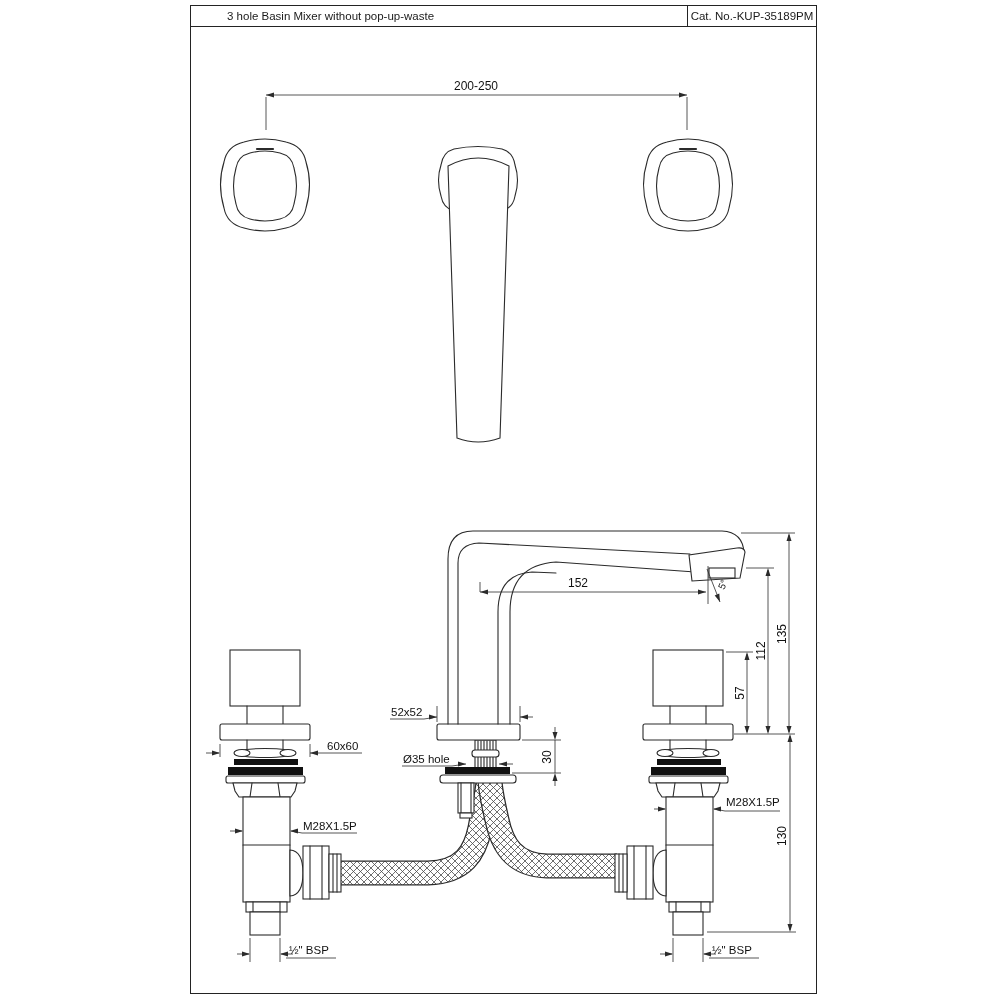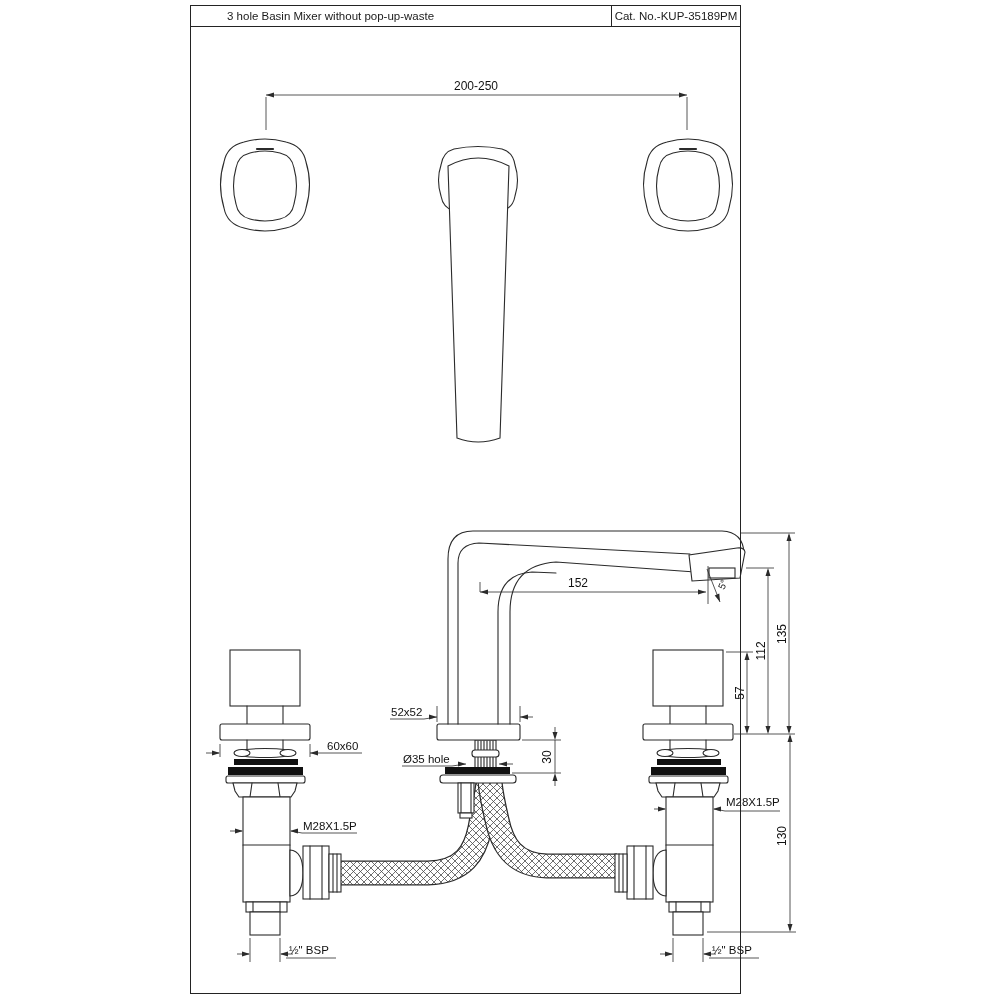--- a/index.html
+++ b/index.html
@@ -1,18 +1,18 @@
 <!DOCTYPE html>
 <html><head>
 <meta charset="utf-8">
 <style>
   html,body{margin:0;padding:0;background:#fff;}
   .page{position:relative;width:1000px;height:1000px;background:#fff;overflow:hidden;
         font-family:"Liberation Sans",sans-serif;color:#1a1a1a;}
-  .frame{position:absolute;left:190px;top:5px;width:551px;height:989px;
+  .frame{position:absolute;left:190px;top:5px;width:627px;height:989px;
          border:1.2px solid #232323;box-sizing:border-box;background:transparent;}
   .titlebar{display:flex;height:20px;border-bottom:1.2px solid #232323;}
   .title-left{flex:1;padding-left:36px;font-size:11.5px;line-height:20px;white-space:nowrap;}
   .title-right{width:128px;border-left:1.2px solid #232323;text-align:center;
                font-size:11.5px;line-height:20px;white-space:nowrap;}
   svg{position:absolute;left:0;top:0;}
   svg .ln{stroke:#2b2b2b;stroke-width:1.1;fill:none;stroke-linecap:round;}
   svg .lnf{stroke:#2b2b2b;stroke-width:1.1;fill:#ffffff;}
   svg .dim{stroke:#2b2b2b;stroke-width:0.8;fill:none;}
   svg .blk{fill:#111111;stroke:none;}

